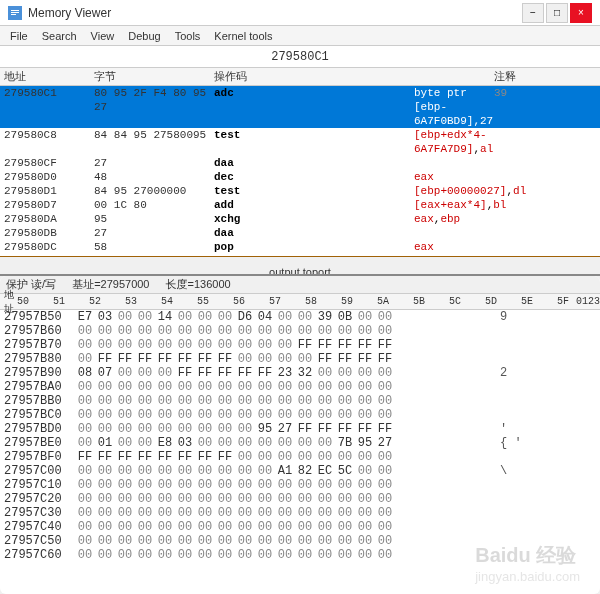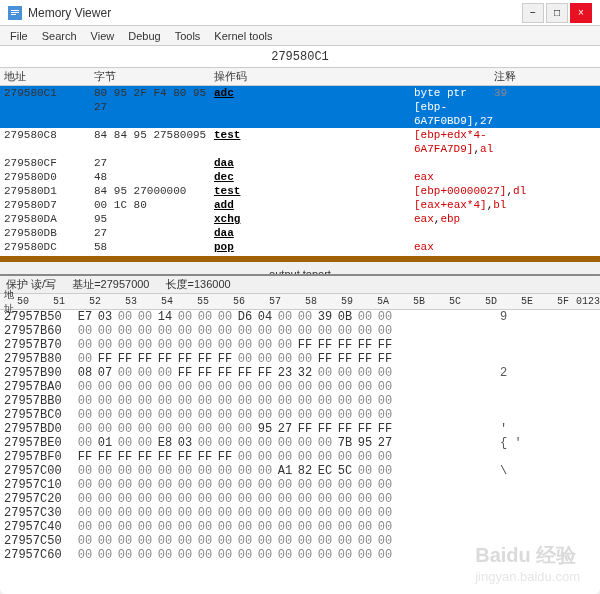--- a/index.html
+++ b/index.html
@@ -111,30 +111,30 @@
     .disasm-row {
       display: grid;
       grid-template-columns: 90px 120px 200px 80px 1fr;
       padding: 0 4px;
       line-height: 14px;
       min-height: 14px;
     }
     .disasm-row.selected { background: #0078d7; color: #fff; }
     .disasm-row .addr { color: #333; }
     .disasm-row .bytes { color: #333; }
-    .disasm-row .op { color: #000; font-weight: bold; text-decoration: underline; }
+    .disasm-row .op { color: #000; font-weight: bold; }
     .disasm-row .args { }
     .disasm-row .comment { color: #888; }
     .red-text { color: #c00; }
     .selected .red-text, .selected .blue-text { color: #fff; }
 
     .disasm-footer {
       height: 30px;
       background: #f0f0f0;
-      border-top: 6px solid #a16207;
+      border-top: 1px solid #a16207;
       display: flex;
       align-items: center;
       justify-content: center;
       font-family: 'Segoe UI', sans-serif;
       font-size: 11px;
       color: #333;
     }
 
     
     .hex-pane {

